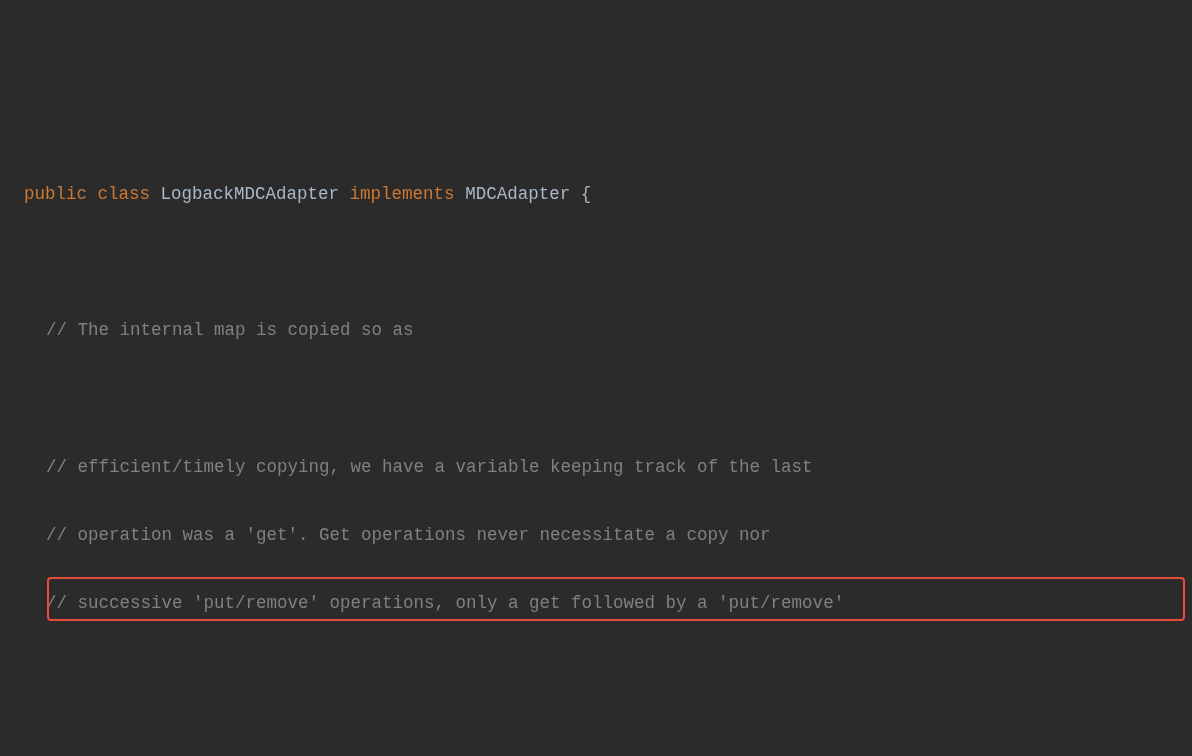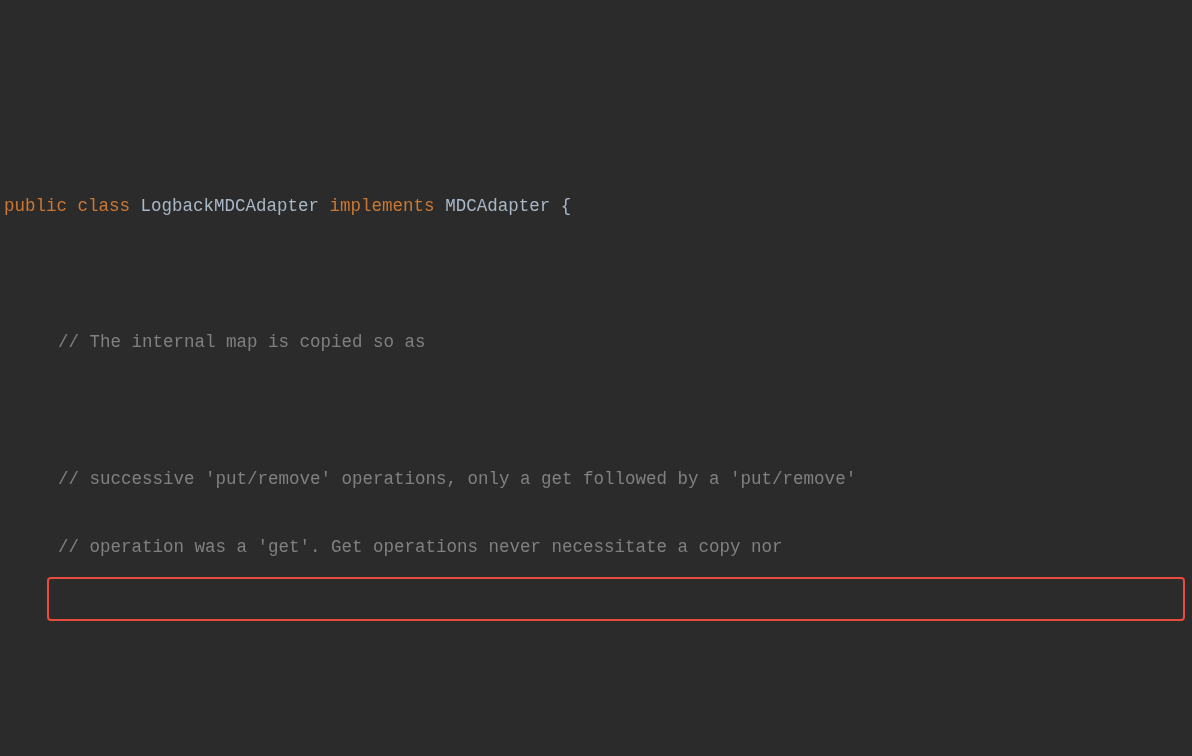--- a/index.html
+++ b/index.html
@@ -8,22 +8,22 @@
     font-family: 'Consolas', 'Monaco', 'Courier New', monospace;
     font-size: 17.5px;
     line-height: 1.95;
     color: #a9b7c6;
     padding: 6px 0;
     white-space: pre;
     overflow: hidden;
     width: 1192px;
     height: 756px;
   }
-  .line { padding-left: 4px; margin-top: 12px; }
-  .indent1 { padding-left: 58px; }
+  .line { padding-left: 24px; }
+  .indent1 { padding-left: 46px; }
   .kw-public { color: #cc7832; }
   .kw-class { color: #cc7832; }
   .kw-implements { color: #cc7832; }
   .classname { color: #a9b7c6; }
   .comment { color: #808080; }
   .brace { color: #a9b7c6; }
   .highlight-box {
     position: absolute;
     border: 2px solid #e74c3c;
     border-radius: 4px;
@@ -37,22 +37,23 @@
 </head>
 <body>
 
 
 
 <div>
 <div class="line"><span class="kw-public">public</span> <span class="kw-class">class</span> <span class="classname">LogbackMDCAdapter</span> <span class="kw-implements">implements</span> <span class="classname">MDCAdapter</span> <span class="brace">{</span></div>
 <div class="indent1"> </div>
 <div class="indent1"><span class="comment">// The internal map is copied so as</span></div>
 <div class="indent1"> </div>
+<div class="indent1"><span class="comment">// efficient/timely copying, we have a variable keeping track of the last</span></div>
+<div class="indent1"><span class="comment">// operation was a 'get'. Get operations never necessitate a copy nor</span></div>
 <div class="indent1"><span class="comment">// successive 'put/remove' operations, only a get followed by a 'put/remove'</span></div>
-<div class="indent1"><span class="comment">// operation was a 'get'. Get operations never necessitate a copy nor</span></div>
 
 
 
 
 
 
 
 
 
 

